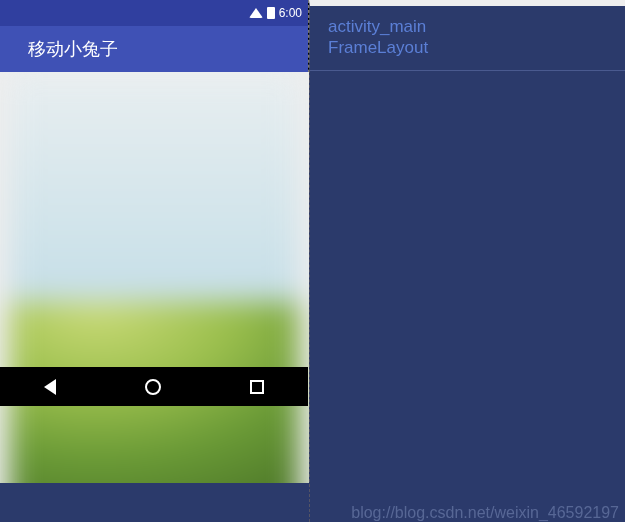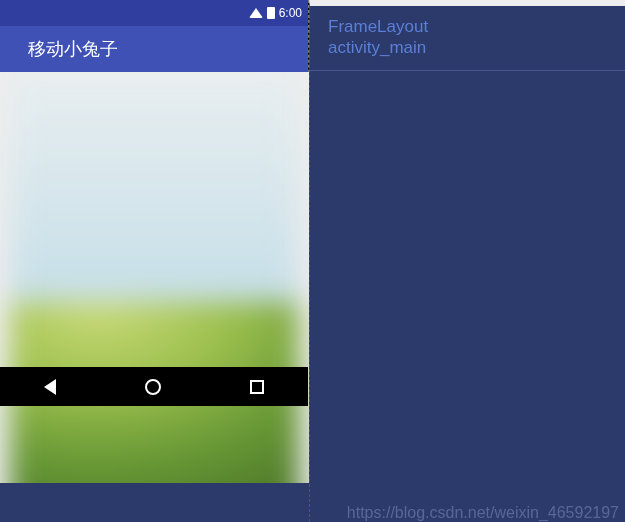--- a/index.html
+++ b/index.html
@@ -126,18 +126,18 @@
   </div>
   <div class="nav-bar">
     <div class="nav-triangle"></div>
     <div class="nav-circle"></div>
     <div class="nav-square"></div>
   </div>
 </div>
 
 <div class="inspector-panel">
   <div class="inspector-header">
+    <div>activity_main</div>
     <div>FrameLayout</div>
-    <div>activity_main</div>
   </div>
   <div class="inspector-body"></div>
-  <div class="watermark">https://blog.csdn.net/weixin_46592197</div>
+  <div class="watermark">blog://blog.csdn.net/weixin_46592197</div>
 </div>
 
 </body></html>

